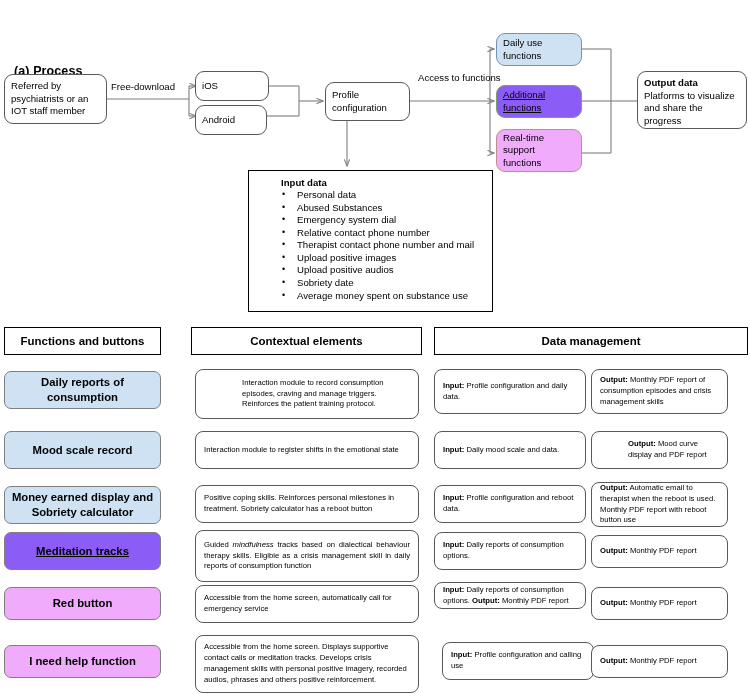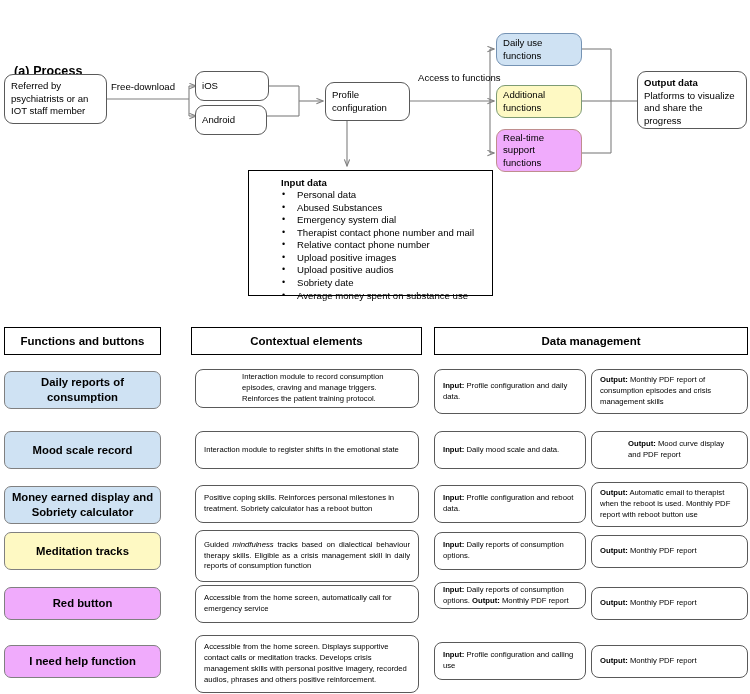--- a/index.html
+++ b/index.html
@@ -47,28 +47,28 @@
   .pbox-inner { width: 100%; }
 
   .plabel {
     position: absolute;
     font-size: 9.6px;
     line-height: 1.3;
     white-space: pre-line;
   }
 
   .b-blue  { background: #cfe2f3; border-color: #7593b4; }
-  .b-green { background: #fef9c3; border-color: #7d9b74; }
+  .b-green { background: #8b5cf6; border-color: #7d9b74; text-decoration: underline; }
   .b-red   { background: #f0abfc; border-color: #bf8e8e; }
 
   
   #inputdata {
     position: absolute;
     left: 248px; top: 170px;
-    width: 245px; height: 126px;
+    width: 245px; height: 142px;
     border: 1.1px solid #000;
     background: #fff;
     padding: 6px 8px 4px 4px;
   }
   #inputdata .idtitle {
     font-size: 9.6px; font-weight: bold;
     margin-left: 28px; margin-bottom: 1px;
   }
   #inputdata ul {
     margin: 0; padding: 0 0 0 44px;
@@ -122,21 +122,21 @@
     background: #fff;
     font-size: 7.7px;
     line-height: 1.42;
     padding: 6px 8px;
     display: flex;
     align-items: center;
   }
   .cell.justify .cell-text { text-align: justify; }
   .ctx-cell { left: 195px; width: 224px; }
   .in-cell  { left: 434px; width: 152px; }
-  .out-cell { left: 591px; width: 157px; }
+  .out-cell { left: 591px; width: 137px; }
 
   .cell b { font-weight: bold; }
   .cell i { font-style: italic; }
 </style>
 </head>
 <body>
 
 <div id="page">
 
   <div class="section-title" id="title-a">(a)  Process</div>
@@ -218,22 +218,22 @@
     <div class="plabel" style="left:111px; top:81px;">Free-download</div>
 
     <div class="plabel" style="left:418px; top:72px;">Access to functions</div>
 
     <div id="inputdata">
       <div class="idtitle">Input data</div>
       <ul id="input-data-list">
           <li>Personal data</li>
           <li>Abused Substances</li>
           <li>Emergency system dial</li>
+          <li>Relative contact phone number</li>
           <li>Therapist contact phone number and mail</li>
-          <li>Relative contact phone number</li>
           <li>Upload positive images</li>
           <li>Upload positive audios</li>
           <li>Sobriety date</li>
           <li>Average money spent on substance use</li>
         </ul>
     </div>
   </div>
 
   <div class="section-title" id="title-b">(b) Structure</div>
 
@@ -245,21 +245,21 @@
       <span>Contextual elements</span>
     </div>
     <div class="col-header" id="hdr-data">
       <span>Data management</span>
     </div>
 
     <div id="rows-container">
         <div class="fn-btn b-blue" style="top: 44px; height: 38px;">
           <span>Daily reports of consumption</span>
         </div>
-        <div class="cell ctx-cell" style="top: 42px; height: 39px; padding-left: 46px;">
+        <div class="cell ctx-cell" style="top: 42px; height: 50px; padding-left: 46px;">
           <div class="cell-text">Interaction module  to record consumption episodes, craving and manage triggers. Reinforces the patient training protocol.</div>
         </div>
         <div class="cell in-cell" style="top: 42px; height: 45px;">
           <div class="cell-text"><b>Input:</b><span> Profile configuration and daily data.</span></div>
         </div>
         <div class="cell out-cell" style="top: 42px; height: 45px;">
           <div class="cell-text"><b>Output:</b><span> Monthly PDF report of consumption episodes and crisis management  skills</span></div>
         </div>
         <div class="fn-btn b-blue" style="top: 104px; height: 38px;">
           <span>Mood scale record</span>
@@ -308,21 +308,21 @@
         </div>
         <div class="cell out-cell" style="top: 260px; height: 33px;">
           <div class="cell-text"><b>Output:</b><span> Monthly  PDF report</span></div>
         </div>
         <div class="fn-btn b-red" style="top: 318px; height: 33px;">
           <span>I need help function</span>
         </div>
         <div class="cell ctx-cell" style="top: 308px; height: 58px;">
           <div class="cell-text">Accessible from the home screen. Displays supportive contact calls or meditation tracks. Develops crisis management skills with personal positive imagery, recorded audios, phrases and others positive reinforcement.</div>
         </div>
-        <div class="cell in-cell" style="top: 315px; height: 38px;">
+        <div class="cell in-cell" style="top: 315px; height: 38px; margin-left: 8px;">
           <div class="cell-text"><b>Input:</b><span> Profile configuration and calling use</span></div>
         </div>
         <div class="cell out-cell" style="top: 318px; height: 33px;">
           <div class="cell-text"><b>Output:</b><span> Monthly  PDF report</span></div>
         </div>
       </div>
   </div>
 
 </div>
 

